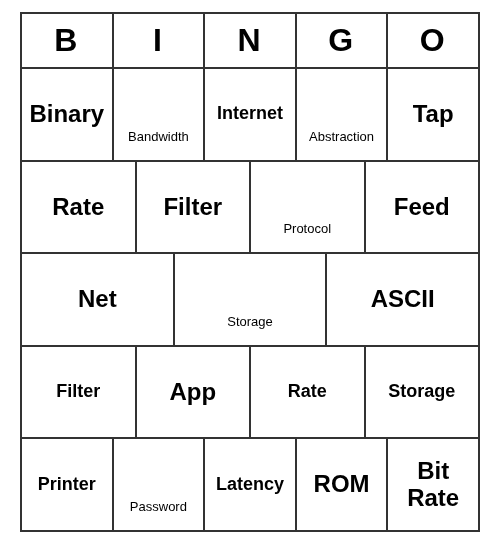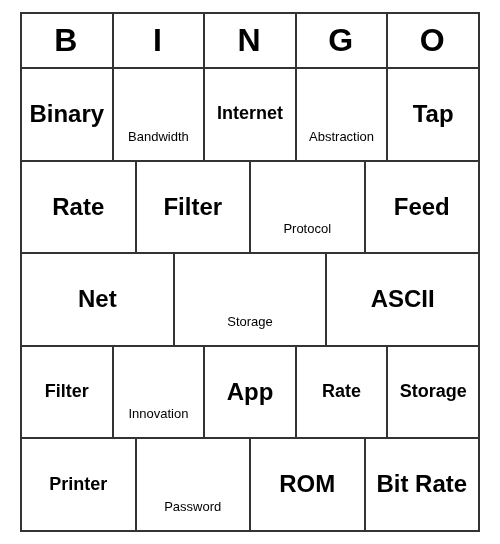--- a/index.html
+++ b/index.html
@@ -147,40 +147,40 @@
         </div>
         <div class="bingo-cell">
           <span class="cell-text-large">ASCII</span>
         </div>
       </div>
       <div class="bingo-row">
         <div class="bingo-cell">
           <span class="cell-text-medium">Filter</span>
         </div>
         <div class="bingo-cell">
-          <span class="cell-text-small">Innovation</span>
-        </div>
-        <div class="bingo-cell">
           <span class="cell-text-large">App</span>
         </div>
         <div class="bingo-cell">
           <span class="cell-text-medium">Rate</span>
         </div>
         <div class="bingo-cell">
           <span class="cell-text-medium">Storage</span>
         </div>
       </div>
       <div class="bingo-row">
         <div class="bingo-cell">
           <span class="cell-text-medium">Printer</span>
         </div>
         <div class="bingo-cell">
           <span class="cell-text-small">Password</span>
         </div>
         <div class="bingo-cell">
+          <span class="cell-text-medium">Latency</span>
+        </div>
+        <div class="bingo-cell">
           <span class="cell-text-large">ROM</span>
         </div>
         <div class="bingo-cell">
           <span class="cell-text-large">Bit Rate</span>
         </div>
       </div>
     </div>
 </div>
 
 </body></html>

